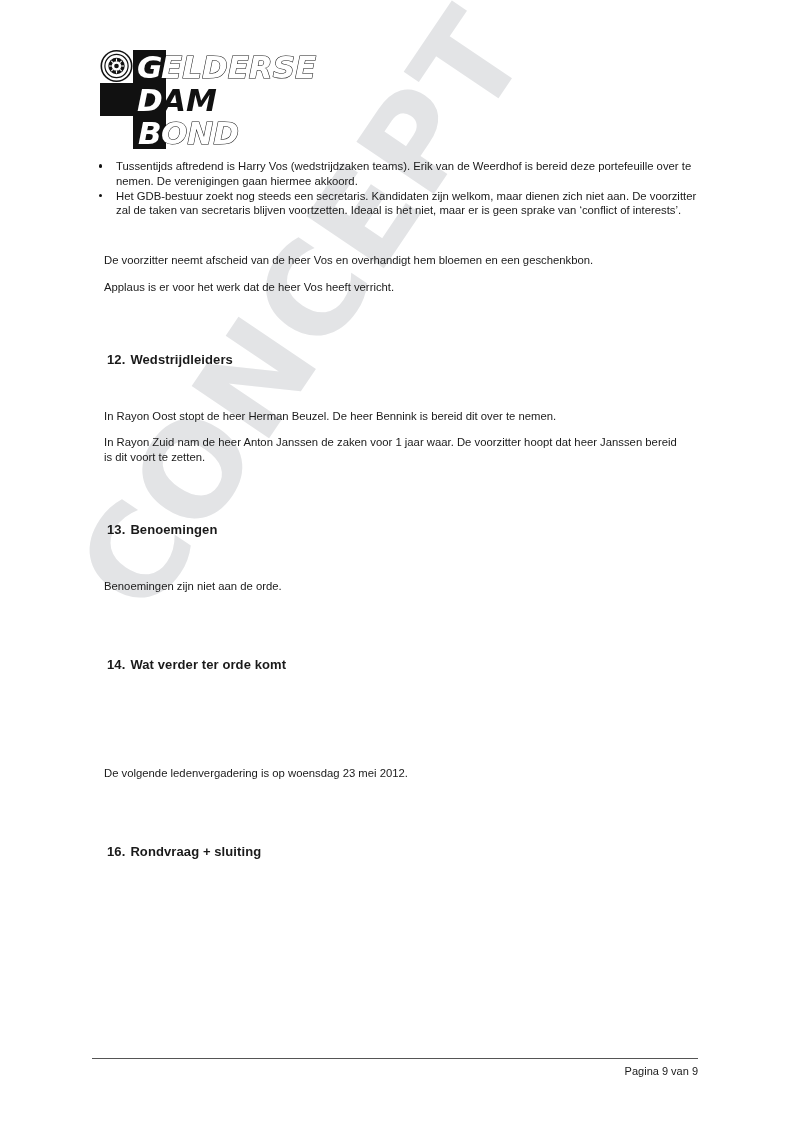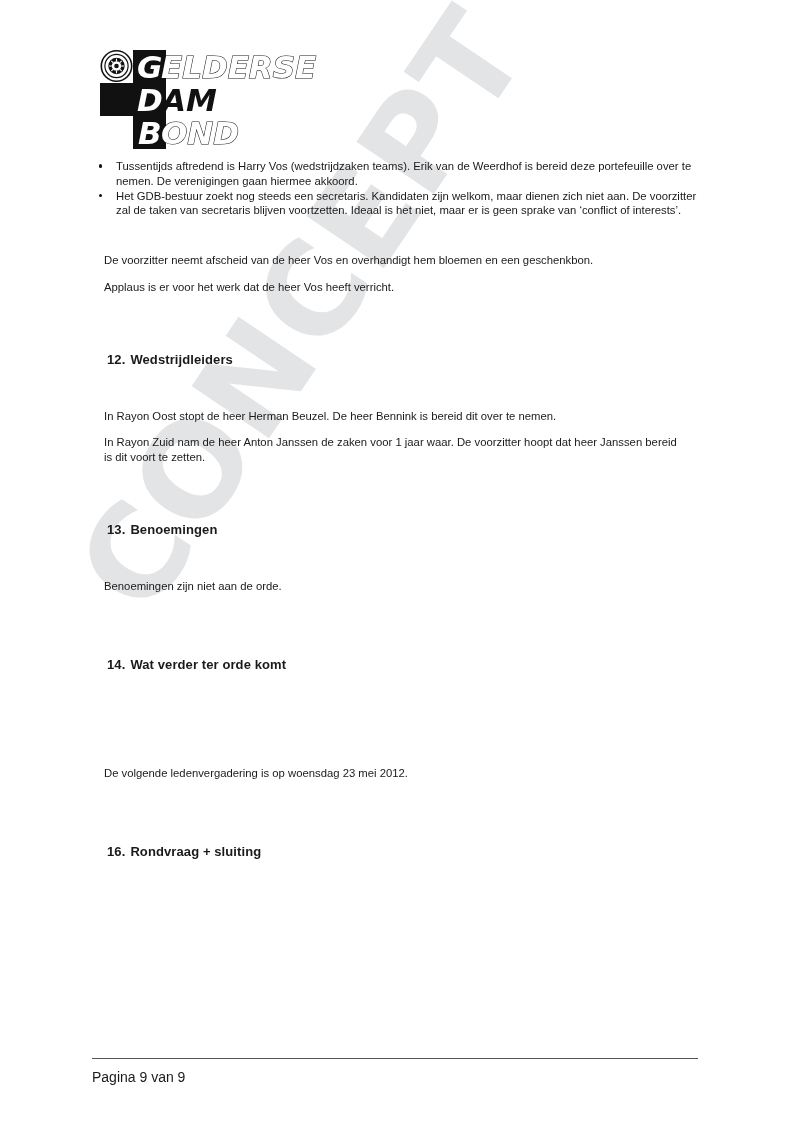--- a/index.html
+++ b/index.html
@@ -123,23 +123,23 @@
     top: 1058px;
     width: 606px;
     z-index: 2;
   }
   .footer-rule {
     height: 0;
     border-top: 1px solid #555;
     width: 100%;
   }
   .footer-text {
-    margin-top: 11px;
-    text-align: left;
-    font-size: 14px;
+    margin-top: 5px;
+    text-align: right;
+    font-size: 11px;
     line-height: 14px;
     color: #1a1a1a;
   }
 </style>
 </head>
 <body>
 
 <div class="page">
 
   <div class="watermark">

